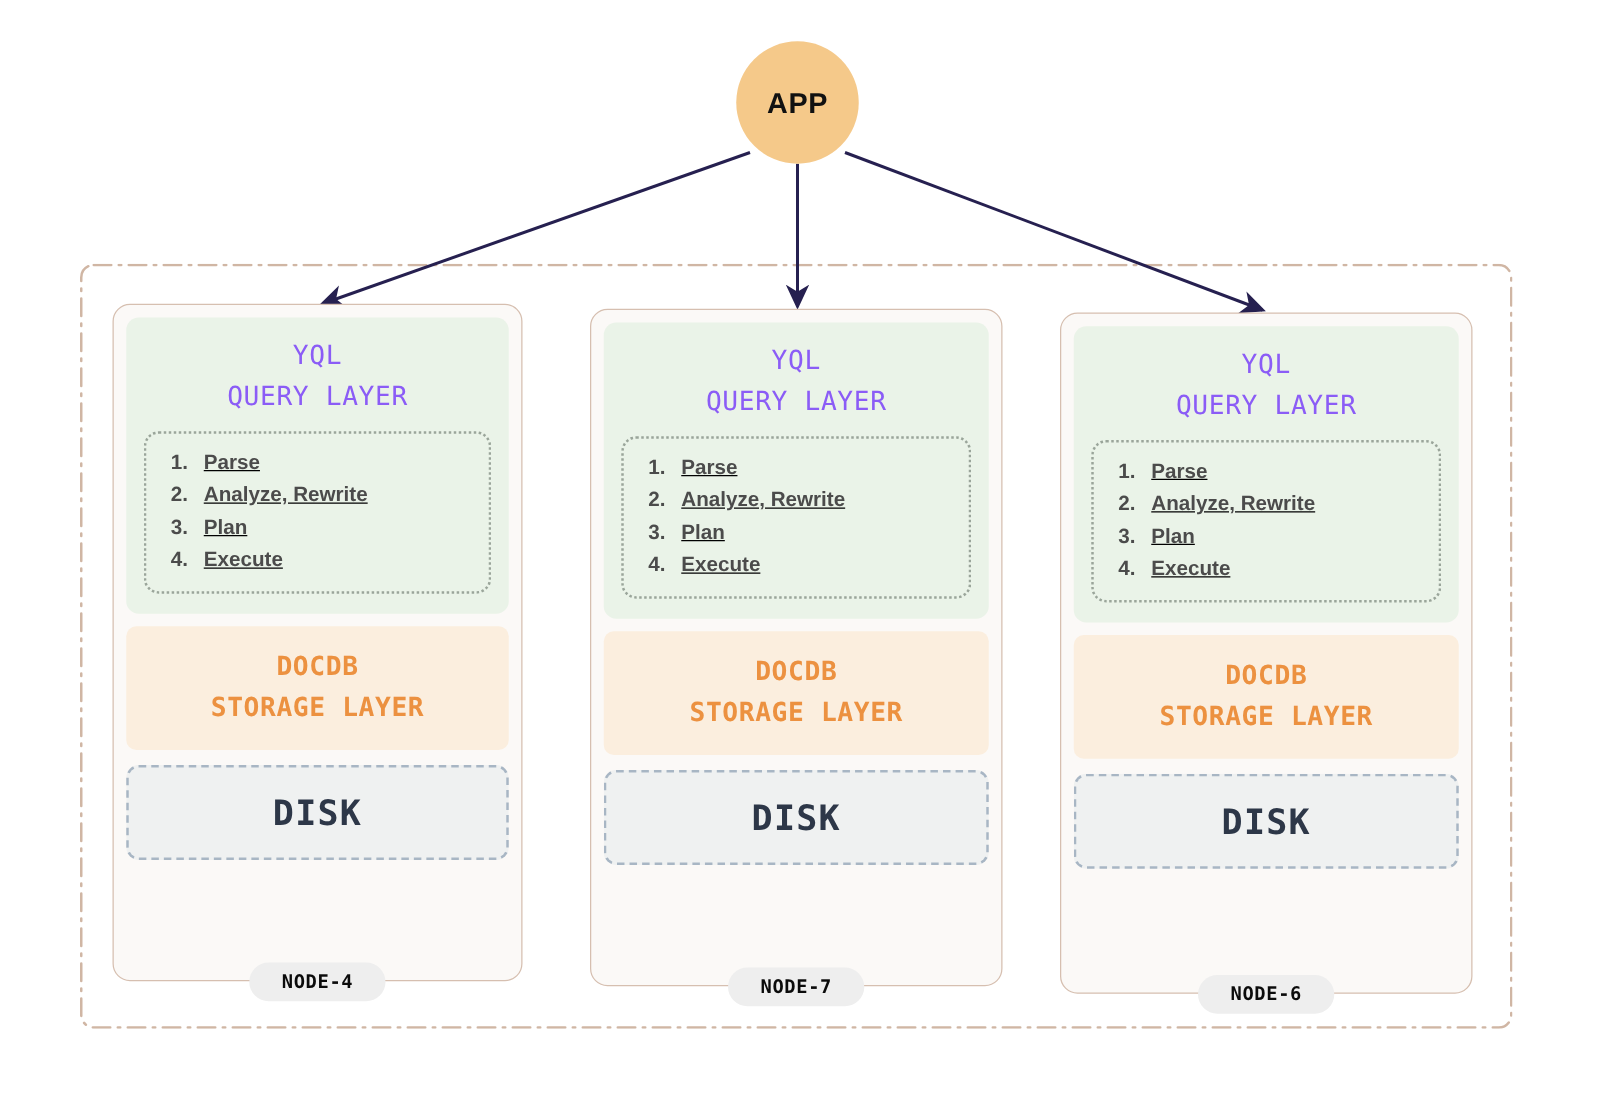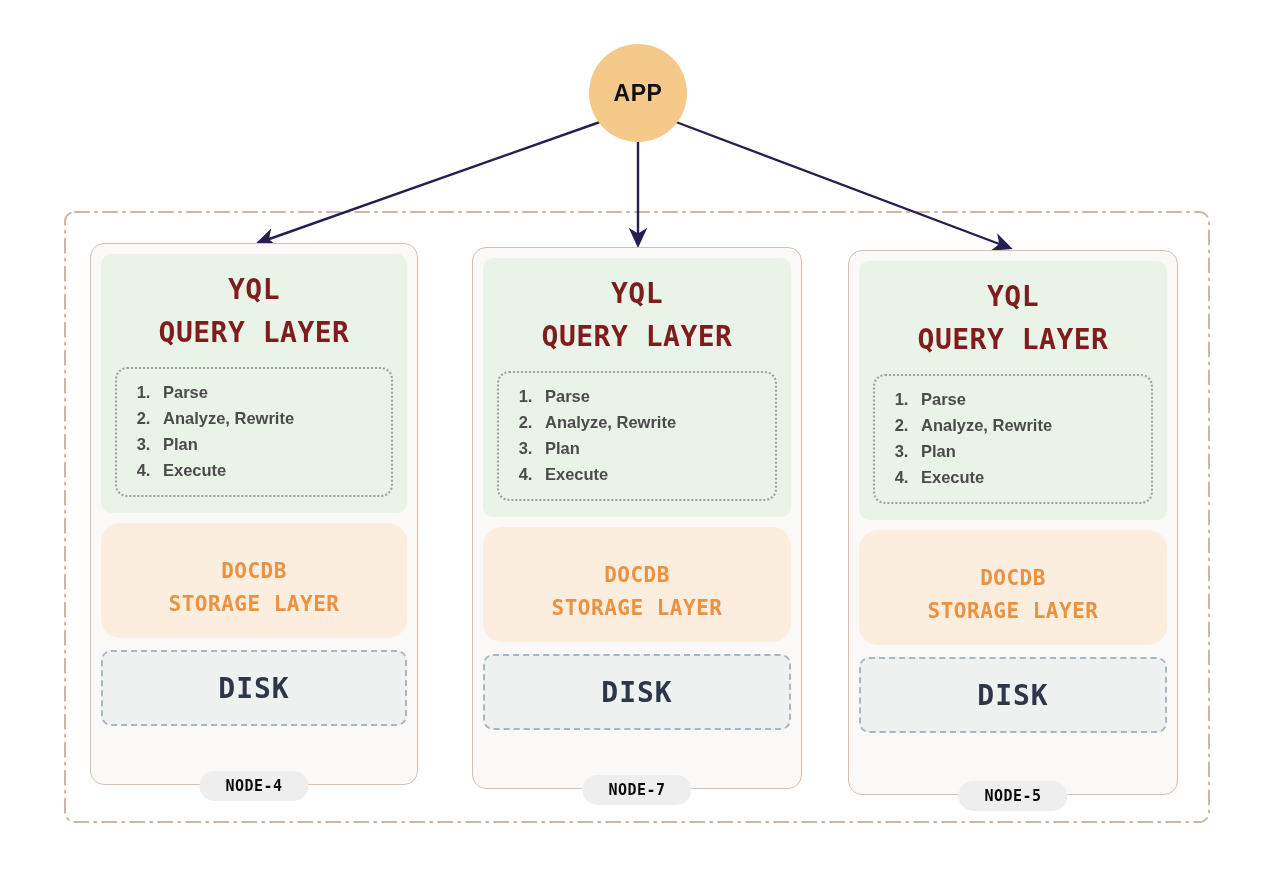--- a/index.html
+++ b/index.html
@@ -19,21 +19,21 @@
     position: absolute;
     inset: 0;
     width: 1284px;
     height: 884px;
   }
 
   
   .app-node {
     position: absolute;
     left: 589px;
-    top: 44px;
+    top: 33px;
     width: 98px;
     height: 98px;
     border-radius: 50%;
     background: #f5c98a;
     display: flex;
     align-items: center;
     justify-content: center;
     z-index: 5;
   }
   .app-node .app-label {
@@ -95,55 +95,56 @@
     background: #eaf3e8;
     border-radius: 10px;
     padding: 14px 14px 16px 14px;
     display: flex;
     flex-direction: column;
     align-items: center;
     margin-bottom: 10px;
   }
   .yql-title {
     font-family: "DejaVu Sans Mono", monospace;
-    font-weight: bold;
-    font-size: 28px;
-    color: #7f1d1d;
+    font-weight: normal;
+    font-size: 21px;
+    color: #8b5cf6;
     text-align: center;
     line-height: 1.55;
     letter-spacing: 0.5px;
     white-space: pre-line;
     margin-bottom: 12px;
   }
   .steps-box {
     align-self: stretch;
     box-sizing: border-box;
     border: 2px dotted #9aa59a;
     border-radius: 12px;
     padding: 10px 12px 12px 4px;
+    text-decoration: underline;
   }
   .steps-list {
     margin: 0;
     padding-left: 34px;
     list-style-position: outside;
   }
   .steps-list li {
     font-family: "Liberation Sans", sans-serif;
     font-weight: bold;
     font-size: 16.5px;
     color: #4b4b4b;
     line-height: 1.58;
     padding-left: 8px;
   }
 
   
   .docdb-block {
     background: #fbeede;
-    border-radius: 19px;
-    padding: 32px 10px 18px 10px;
+    border-radius: 8px;
+    padding: 16px 10px 18px 10px;
     text-align: center;
     margin-bottom: 12px;
   }
   .docdb-title {
     font-family: "DejaVu Sans Mono", monospace;
     font-weight: bold;
     font-size: 21px;
     color: #ec9140;
     line-height: 1.55;
     letter-spacing: 0.5px;
@@ -281,17 +282,17 @@
       </div>
     </div>
     <div class="docdb-block">
       <div class="docdb-title">DOCDB
 STORAGE LAYER</div>
     </div>
     <div class="disk-block">
       <span class="disk-title">DISK</span>
     </div>
     <div class="node-pill">
-      <span class="pill-label">NODE-5</span>
+      <span class="pill-label">NODE-6</span>
     </div>
   </div>
 
 </div>
 
 </body></html>

